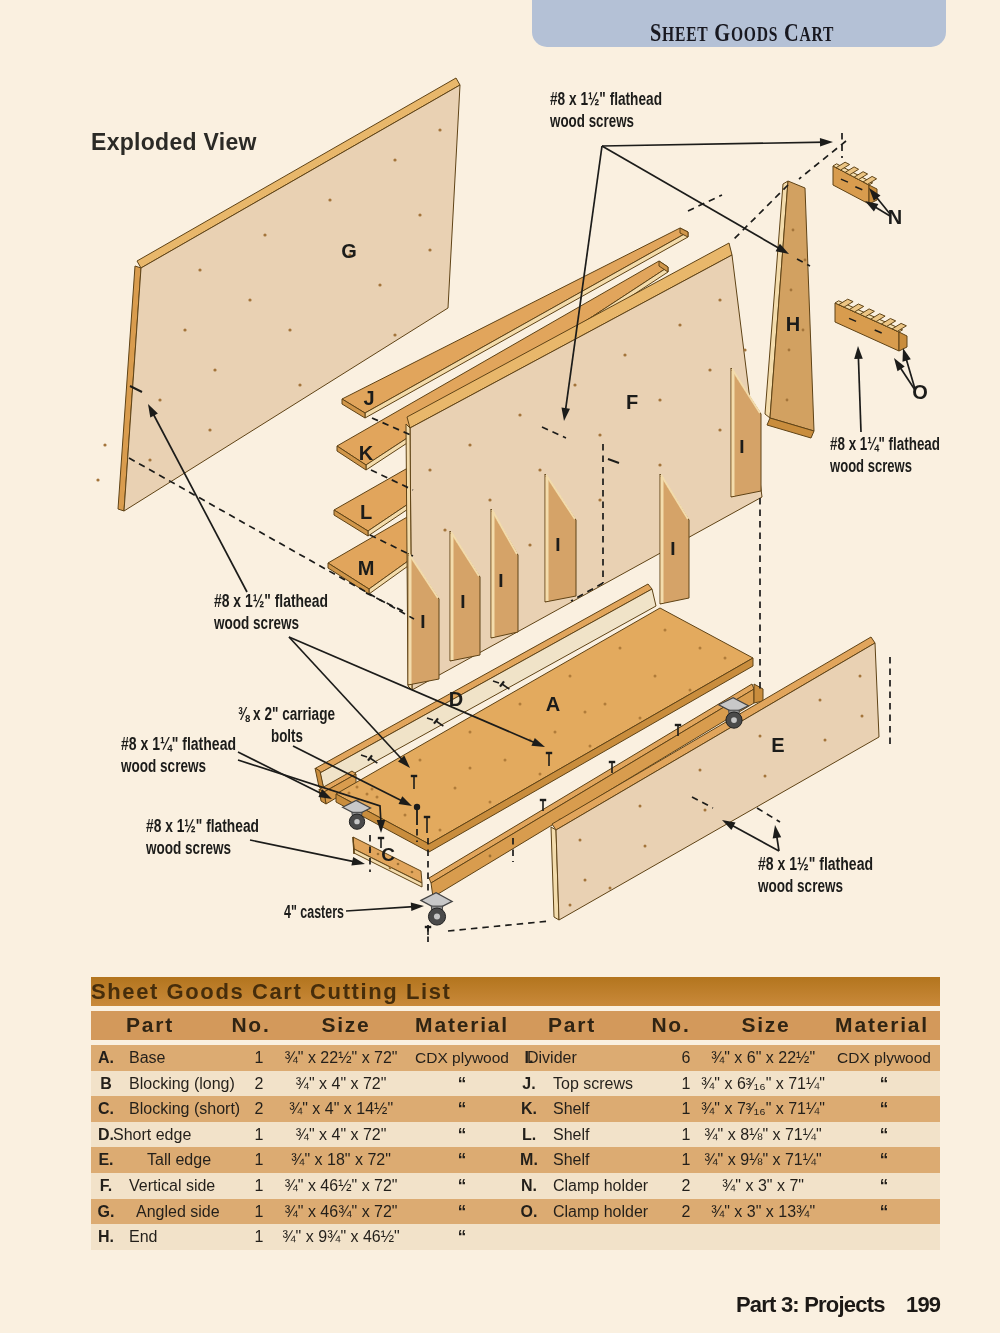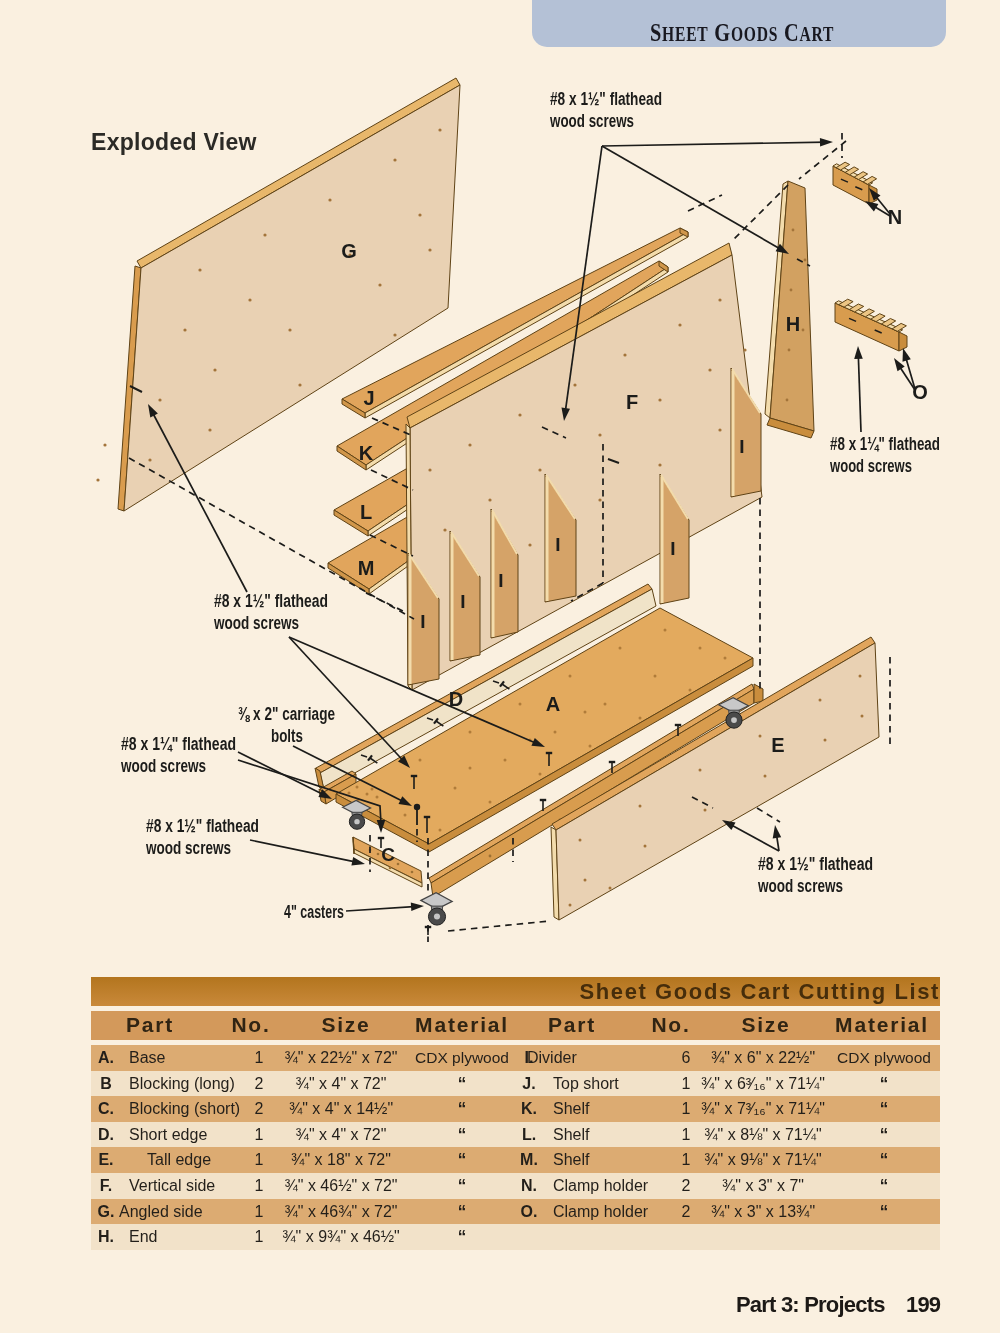--- a/index.html
+++ b/index.html
@@ -3,21 +3,21 @@
 <meta charset="utf-8">
 <style>
   html,body{margin:0;padding:0;}
   body{width:1000px;height:1333px;background:#faf0e0;font-family:"Liberation Sans",sans-serif;position:relative;overflow:hidden;}
   #band{position:absolute;left:532px;top:0;width:414px;height:47px;background:#b4c1d6;border-radius:0 0 15px 15px;}
   #band .t{font-family:"Liberation Serif",serif;font-weight:bold;color:#181820;text-align:center;line-height:66px;font-size:26px;letter-spacing:1px;transform:scaleX(0.78);transform-origin:50% 50%;text-indent:8px;}
   #band .t small{font-size:20px;}
   #ev{position:absolute;left:91px;top:129px;font-size:23px;font-weight:bold;color:#2b2a26;letter-spacing:0.3px;}
   svg{position:absolute;left:0;top:0;}
   #tbl{position:absolute;left:91px;top:977px;width:849px;}
-  #tbl .title{position:absolute;left:0;top:0;width:849px;height:29px;background:linear-gradient(#b3751e,#c9893a);color:#462d0b;font-size:22px;font-weight:bold;text-align:right;line-height:30px;letter-spacing:1.6px;}
+  #tbl .title{position:absolute;left:0;top:0;width:849px;height:29px;background:linear-gradient(#b3751e,#c9893a);color:#462d0b;font-size:22px;font-weight:bold;text-align:left;line-height:30px;letter-spacing:1.6px;}
   #tbl .hdr{position:absolute;left:0;top:34px;width:849px;height:28.5px;background:#d3995b;text-align:center;}
   #tbl .hdr span{position:absolute;font-weight:bold;font-size:21px;color:#302413;line-height:28px;transform:translateX(-50%);letter-spacing:1.8px;}
   .row{position:absolute;left:0;width:849px;height:25.6px;font-size:16px;color:#231f1a;}
   .rd{background:#dcab72;}
   .rl{background:#f2e2c9;}
   .row span{position:absolute;line-height:25.6px;white-space:nowrap;}
   .c{transform:translateX(-50%);}
   .b{font-weight:bold;}
   #footer{position:absolute;left:0;top:1292px;width:1000px;}
   #footer span{position:absolute;font-weight:bold;font-size:22px;color:#1c1916;letter-spacing:-0.8px;}
@@ -368,40 +368,40 @@
       <span class="c" style="left:672px;">¾" x 6" x 22½"</span>
       <span class="c" style="left:793px;font-size:15.5px;">CDX plywood</span>
     </div>
 <div class="row rl" style="top:93.6px;">
       <span class="b c" style="left:15px;">B</span>
       <span style="left:38px;">Blocking (long)</span>
       <span class="c" style="left:168px;">2</span>
       <span class="c" style="left:250px;">¾" x 4" x 72"</span>
       <span class="c b" style="left:371px;font-size:17px;">“</span>
       <span class="b c" style="left:438px;">J.</span>
-      <span style="left:462px;">Top short</span>
+      <span style="left:462px;">Top screws</span>
       <span class="c" style="left:595px;">1</span>
       <span class="c" style="left:672px;">¾" x 6³⁄₁₆" x 71¼"</span>
       <span class="c b" style="left:793px;font-size:17px;">“</span>
     </div>
 <div class="row rd" style="top:119.2px;">
       <span class="b c" style="left:15px;">C.</span>
       <span style="left:38px;">Blocking (short)</span>
       <span class="c" style="left:168px;">2</span>
       <span class="c" style="left:250px;">¾" x 4" x 14½"</span>
       <span class="c b" style="left:371px;font-size:17px;">“</span>
       <span class="b c" style="left:438px;">K.</span>
       <span style="left:462px;">Shelf</span>
       <span class="c" style="left:595px;">1</span>
       <span class="c" style="left:672px;">¾" x 7³⁄₁₆" x 71¼"</span>
       <span class="c b" style="left:793px;font-size:17px;">“</span>
     </div>
 <div class="row rl" style="top:144.8px;">
       <span class="b c" style="left:15px;">D.</span>
-      <span style="left:38px;">Short edge</span>
+      <span style="left:22px;">Short edge</span>
       <span class="c" style="left:168px;">1</span>
       <span class="c" style="left:250px;">¾" x 4" x 72"</span>
       <span class="c b" style="left:371px;font-size:17px;">“</span>
       <span class="b c" style="left:438px;">L.</span>
       <span style="left:462px;">Shelf</span>
       <span class="c" style="left:595px;">1</span>
       <span class="c" style="left:672px;">¾" x 8⅛" x 71¼"</span>
       <span class="c b" style="left:793px;font-size:17px;">“</span>
     </div>
 <div class="row rd" style="top:170.4px;">
@@ -423,21 +423,21 @@
       <span class="c" style="left:250px;">¾" x 46½" x 72"</span>
       <span class="c b" style="left:371px;font-size:17px;">“</span>
       <span class="b c" style="left:438px;">N.</span>
       <span style="left:462px;">Clamp holder</span>
       <span class="c" style="left:595px;">2</span>
       <span class="c" style="left:672px;">¾" x 3" x 7"</span>
       <span class="c b" style="left:793px;font-size:17px;">“</span>
     </div>
 <div class="row rd" style="top:221.6px;">
       <span class="b c" style="left:15px;">G.</span>
-      <span style="left:28px;">Angled side</span>
+      <span style="left:45px;">Angled side</span>
       <span class="c" style="left:168px;">1</span>
       <span class="c" style="left:250px;">¾" x 46¾" x 72"</span>
       <span class="c b" style="left:371px;font-size:17px;">“</span>
       <span class="b c" style="left:438px;">O.</span>
       <span style="left:462px;">Clamp holder</span>
       <span class="c" style="left:595px;">2</span>
       <span class="c" style="left:672px;">¾" x 3" x 13¾"</span>
       <span class="c b" style="left:793px;font-size:17px;">“</span>
     </div>
 <div class="row rl" style="top:247.2px;">

